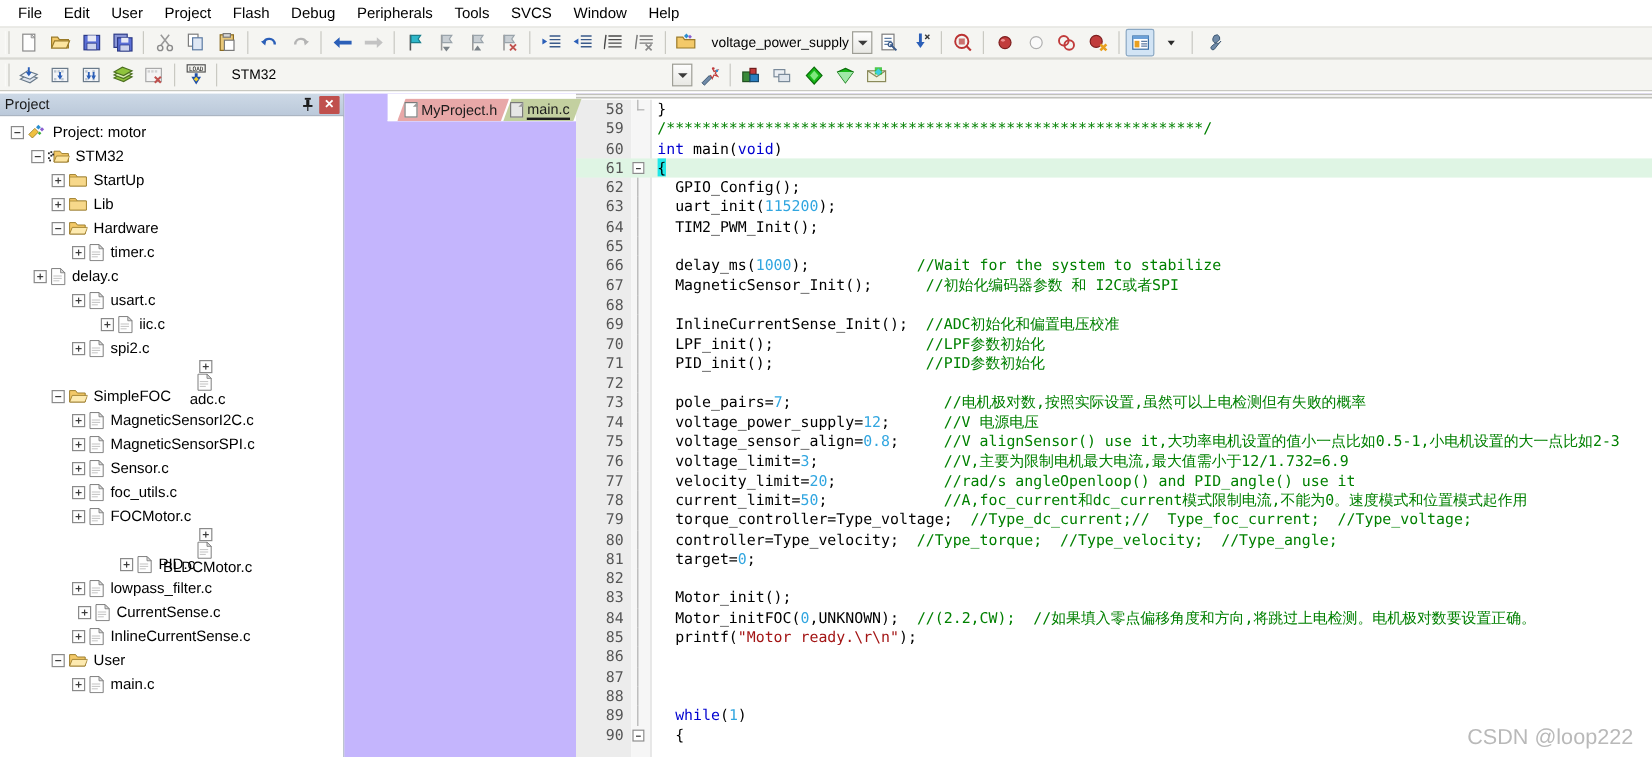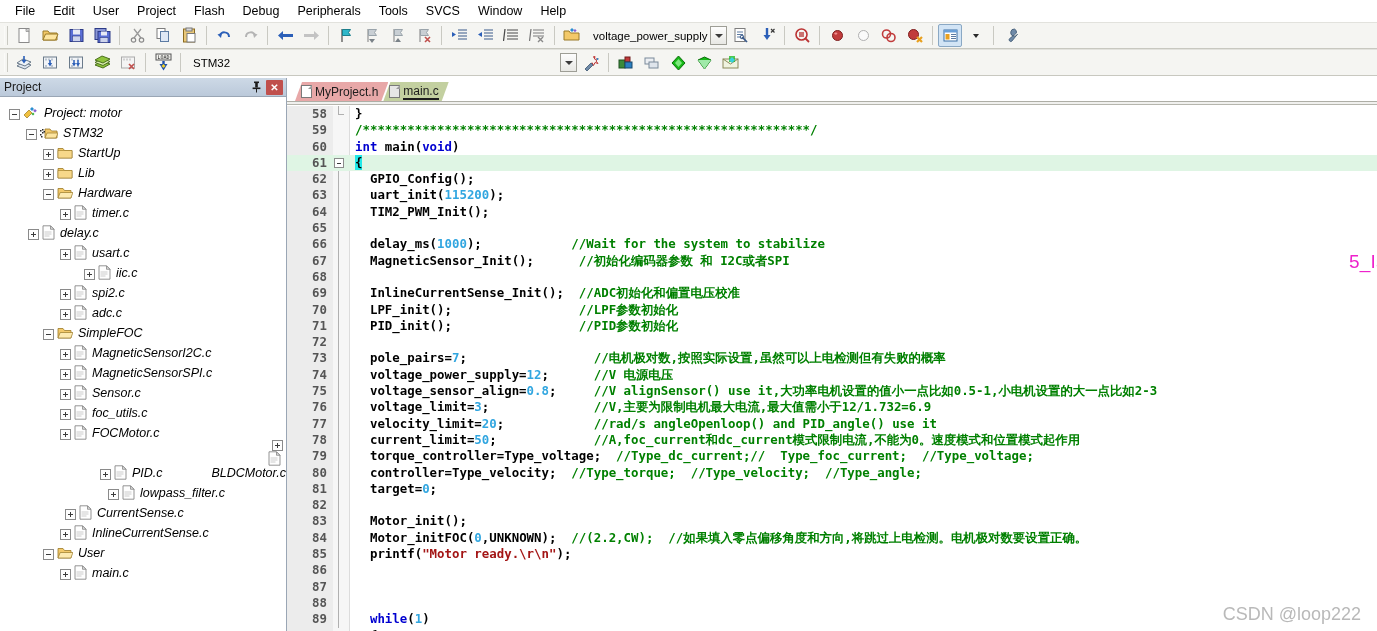--- a/index.html
+++ b/index.html
@@ -123,26 +123,25 @@
   #tree {
     flex: 1;
     overflow: hidden;
     padding-top: 3px;
     position: relative;
     background: #ffffff;
   }
   .tnode {
     height: 20px;
     display: flex;
-    align-items: flex-end;
+    align-items: center;
     font-size: 12.5px;
     color: #000;
     white-space: nowrap;
     cursor: default;
-    font-style: italic;
   }
   .expander {
     width: 11px; height: 11px;
     border: 1px solid #8a8a8a;
     background: #fdfdfd;
     position: relative;
     margin-right: 3px;
     flex: 0 0 auto;
   }
   .expander::before {
@@ -153,24 +152,25 @@
   .expander.plus::after {
     content: ""; position: absolute;
     left: 4px; top: 2px; width: 1px; height: 5px;
     background: #3b3b3b;
   }
   .ico { flex: 0 0 auto; margin-right: 5px; display:block; }
 
   
   #editor-pane {
     flex: 1;
-    display: flex; flex-direction: column;
-    background: #22c55e;
+    display: flex; flex-direction: row;
+    background: #c4b5fd;
     position: relative;
     overflow: hidden;
+    padding-left: 36px;
   }
   #tabstrip {
     height: 23px;
     background: #ffffff;
     display: flex;
     align-items: flex-end;
     padding-left: 8px;
     position: relative;
   }
   #tabstrip::after {
@@ -235,21 +235,20 @@
     left: 46px; top: 0; bottom: 0; width: 17px;
     background: #f6f6f6;
     border-right: 1px solid #dcdcdc;
   }
   .line {
     position: relative;
     height: 16.3px;
     line-height: 16.3px;
     white-space: pre;
     font-size: 12.4px;
-    font-weight: bold;
   }
   .line.hl {
     background: #dff5e4;
   }
   .lnum {
     position: absolute;
     left: 0; width: 40px;
     text-align: right;
     color: #555555;
     font-size: 12.4px;
@@ -830,21 +829,21 @@
             <svg class="ico" width="13" height="15" viewBox="0 0 13 15">
               <path d="M1 0.8 h7.5 l3.5 3.5 v9.9 h-11z" fill="#fefefe" stroke="#7a7a7a" stroke-width=".8"></path>
               <path d="M8.5 0.8 v3.5 h3.5z" fill="#dcdcdc" stroke="#7a7a7a" stroke-width=".7"></path>
               <g stroke="#b8b8b8" stroke-width=".7">
                 <path d="M2.5 7h7M2.5 9h7M2.5 11h5"></path>
               </g>
             </svg>
           </span>
           <span>spi2.c</span>
         </div>
-        <div class="tnode" style="padding-left: 60px;">
+        <div class="tnode" style="padding-left: 60px; flex-direction: column;">
           <span class="expander plus"></span>
           <span style="display: flex;">
             <svg class="ico" width="13" height="15" viewBox="0 0 13 15">
               <path d="M1 0.8 h7.5 l3.5 3.5 v9.9 h-11z" fill="#fefefe" stroke="#7a7a7a" stroke-width=".8"></path>
               <path d="M8.5 0.8 v3.5 h3.5z" fill="#dcdcdc" stroke="#7a7a7a" stroke-width=".7"></path>
               <g stroke="#b8b8b8" stroke-width=".7">
                 <path d="M2.5 7h7M2.5 9h7M2.5 11h5"></path>
               </g>
             </svg>
           </span>
@@ -944,21 +943,21 @@
             <svg class="ico" width="13" height="15" viewBox="0 0 13 15">
               <path d="M1 0.8 h7.5 l3.5 3.5 v9.9 h-11z" fill="#fefefe" stroke="#7a7a7a" stroke-width=".8"></path>
               <path d="M8.5 0.8 v3.5 h3.5z" fill="#dcdcdc" stroke="#7a7a7a" stroke-width=".7"></path>
               <g stroke="#b8b8b8" stroke-width=".7">
                 <path d="M2.5 7h7M2.5 9h7M2.5 11h5"></path>
               </g>
             </svg>
           </span>
           <span>PID.c</span>
         </div>
-        <div class="tnode" style="padding-left: 60px; margin-left: 48px;">
+        <div class="tnode" style="padding-left: 60px;">
           <span class="expander plus"></span>
           <span style="display: flex;">
             <svg class="ico" width="13" height="15" viewBox="0 0 13 15">
               <path d="M1 0.8 h7.5 l3.5 3.5 v9.9 h-11z" fill="#fefefe" stroke="#7a7a7a" stroke-width=".8"></path>
               <path d="M8.5 0.8 v3.5 h3.5z" fill="#dcdcdc" stroke="#7a7a7a" stroke-width=".7"></path>
               <g stroke="#b8b8b8" stroke-width=".7">
                 <path d="M2.5 7h7M2.5 9h7M2.5 11h5"></path>
               </g>
             </svg>
           </span>

